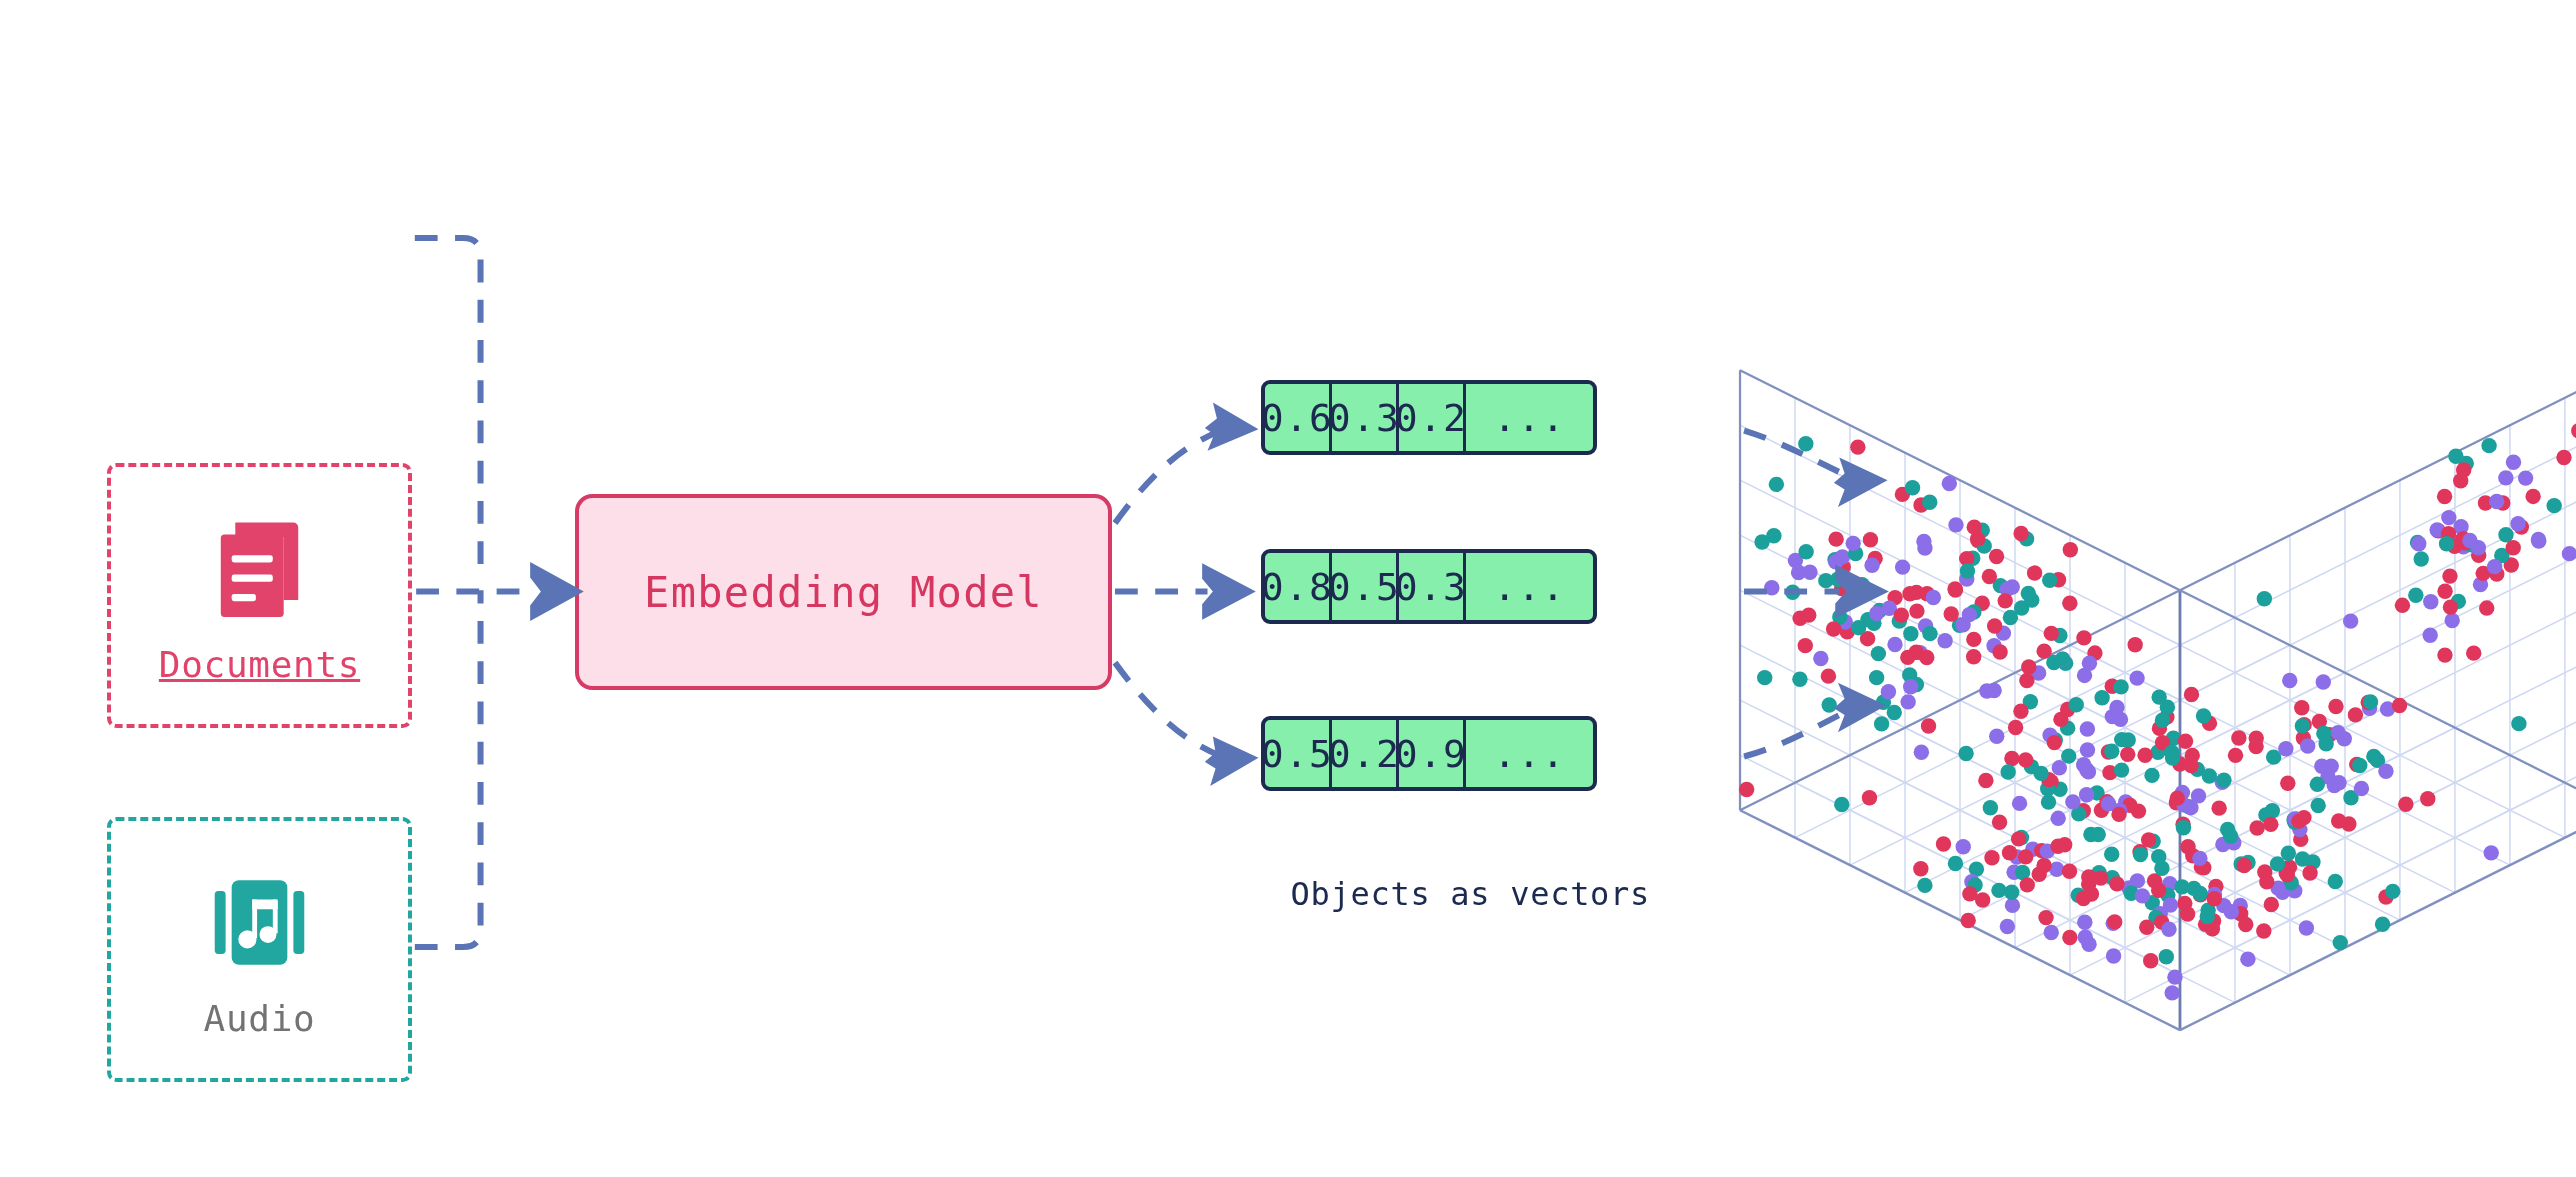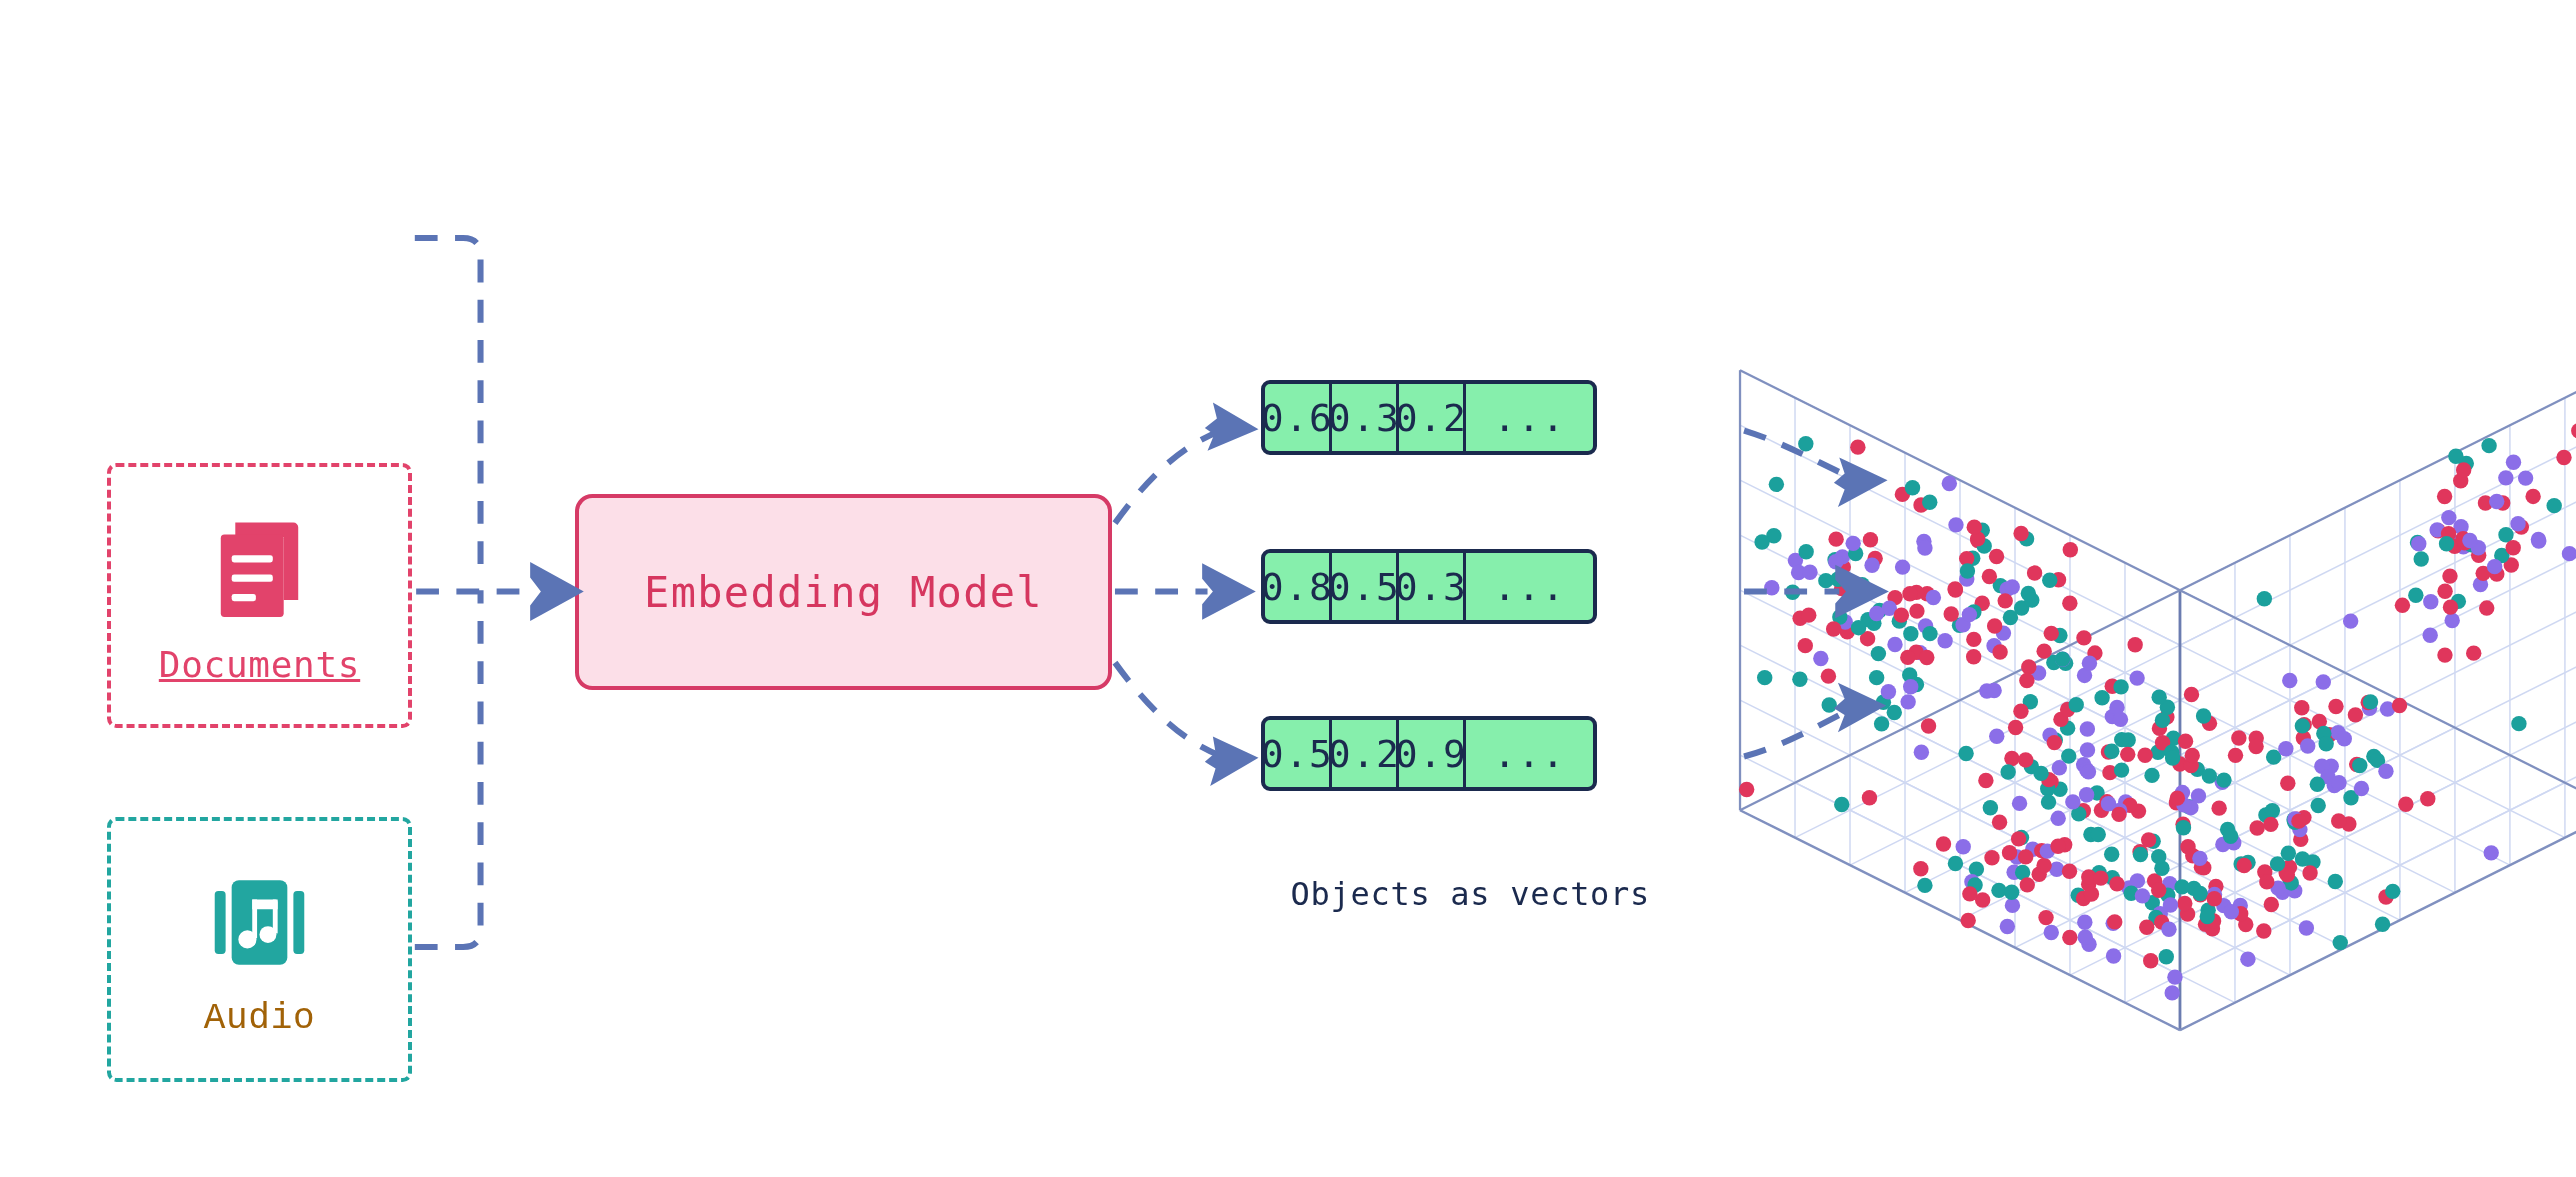--- a/index.html
+++ b/index.html
@@ -43,21 +43,21 @@
     font-size: 36px;
     letter-spacing: 0.7px;
     line-height: 1;
     white-space: nowrap;
   }
   #box-images { left: 107px;  top: 107px;  width: 305px; height: 265px; border-color: #7c62e8; }
   #box-docs   { left: 107px;  top: 463px;  width: 305px; height: 265px; border-color: #e2436b; }
   #box-audio  { left: 107px;  top: 817px; width: 305px; height: 265px; border-color: #22a6a0; }
   #label-images { color: #7c62e8; }
   #label-docs   { color: #e2436b; text-decoration: underline; }
-  #label-audio  { color: #a16207; font-family: Liberation Mono, monospace; }
+  #label-audio  { color: #737373; }
 
   
   #embedding-model {
     position: absolute;
     left: 575px;
     top: 494px;
     width: 537px;
     height: 196px;
     box-sizing: border-box;
     background: #fcdfe8;

